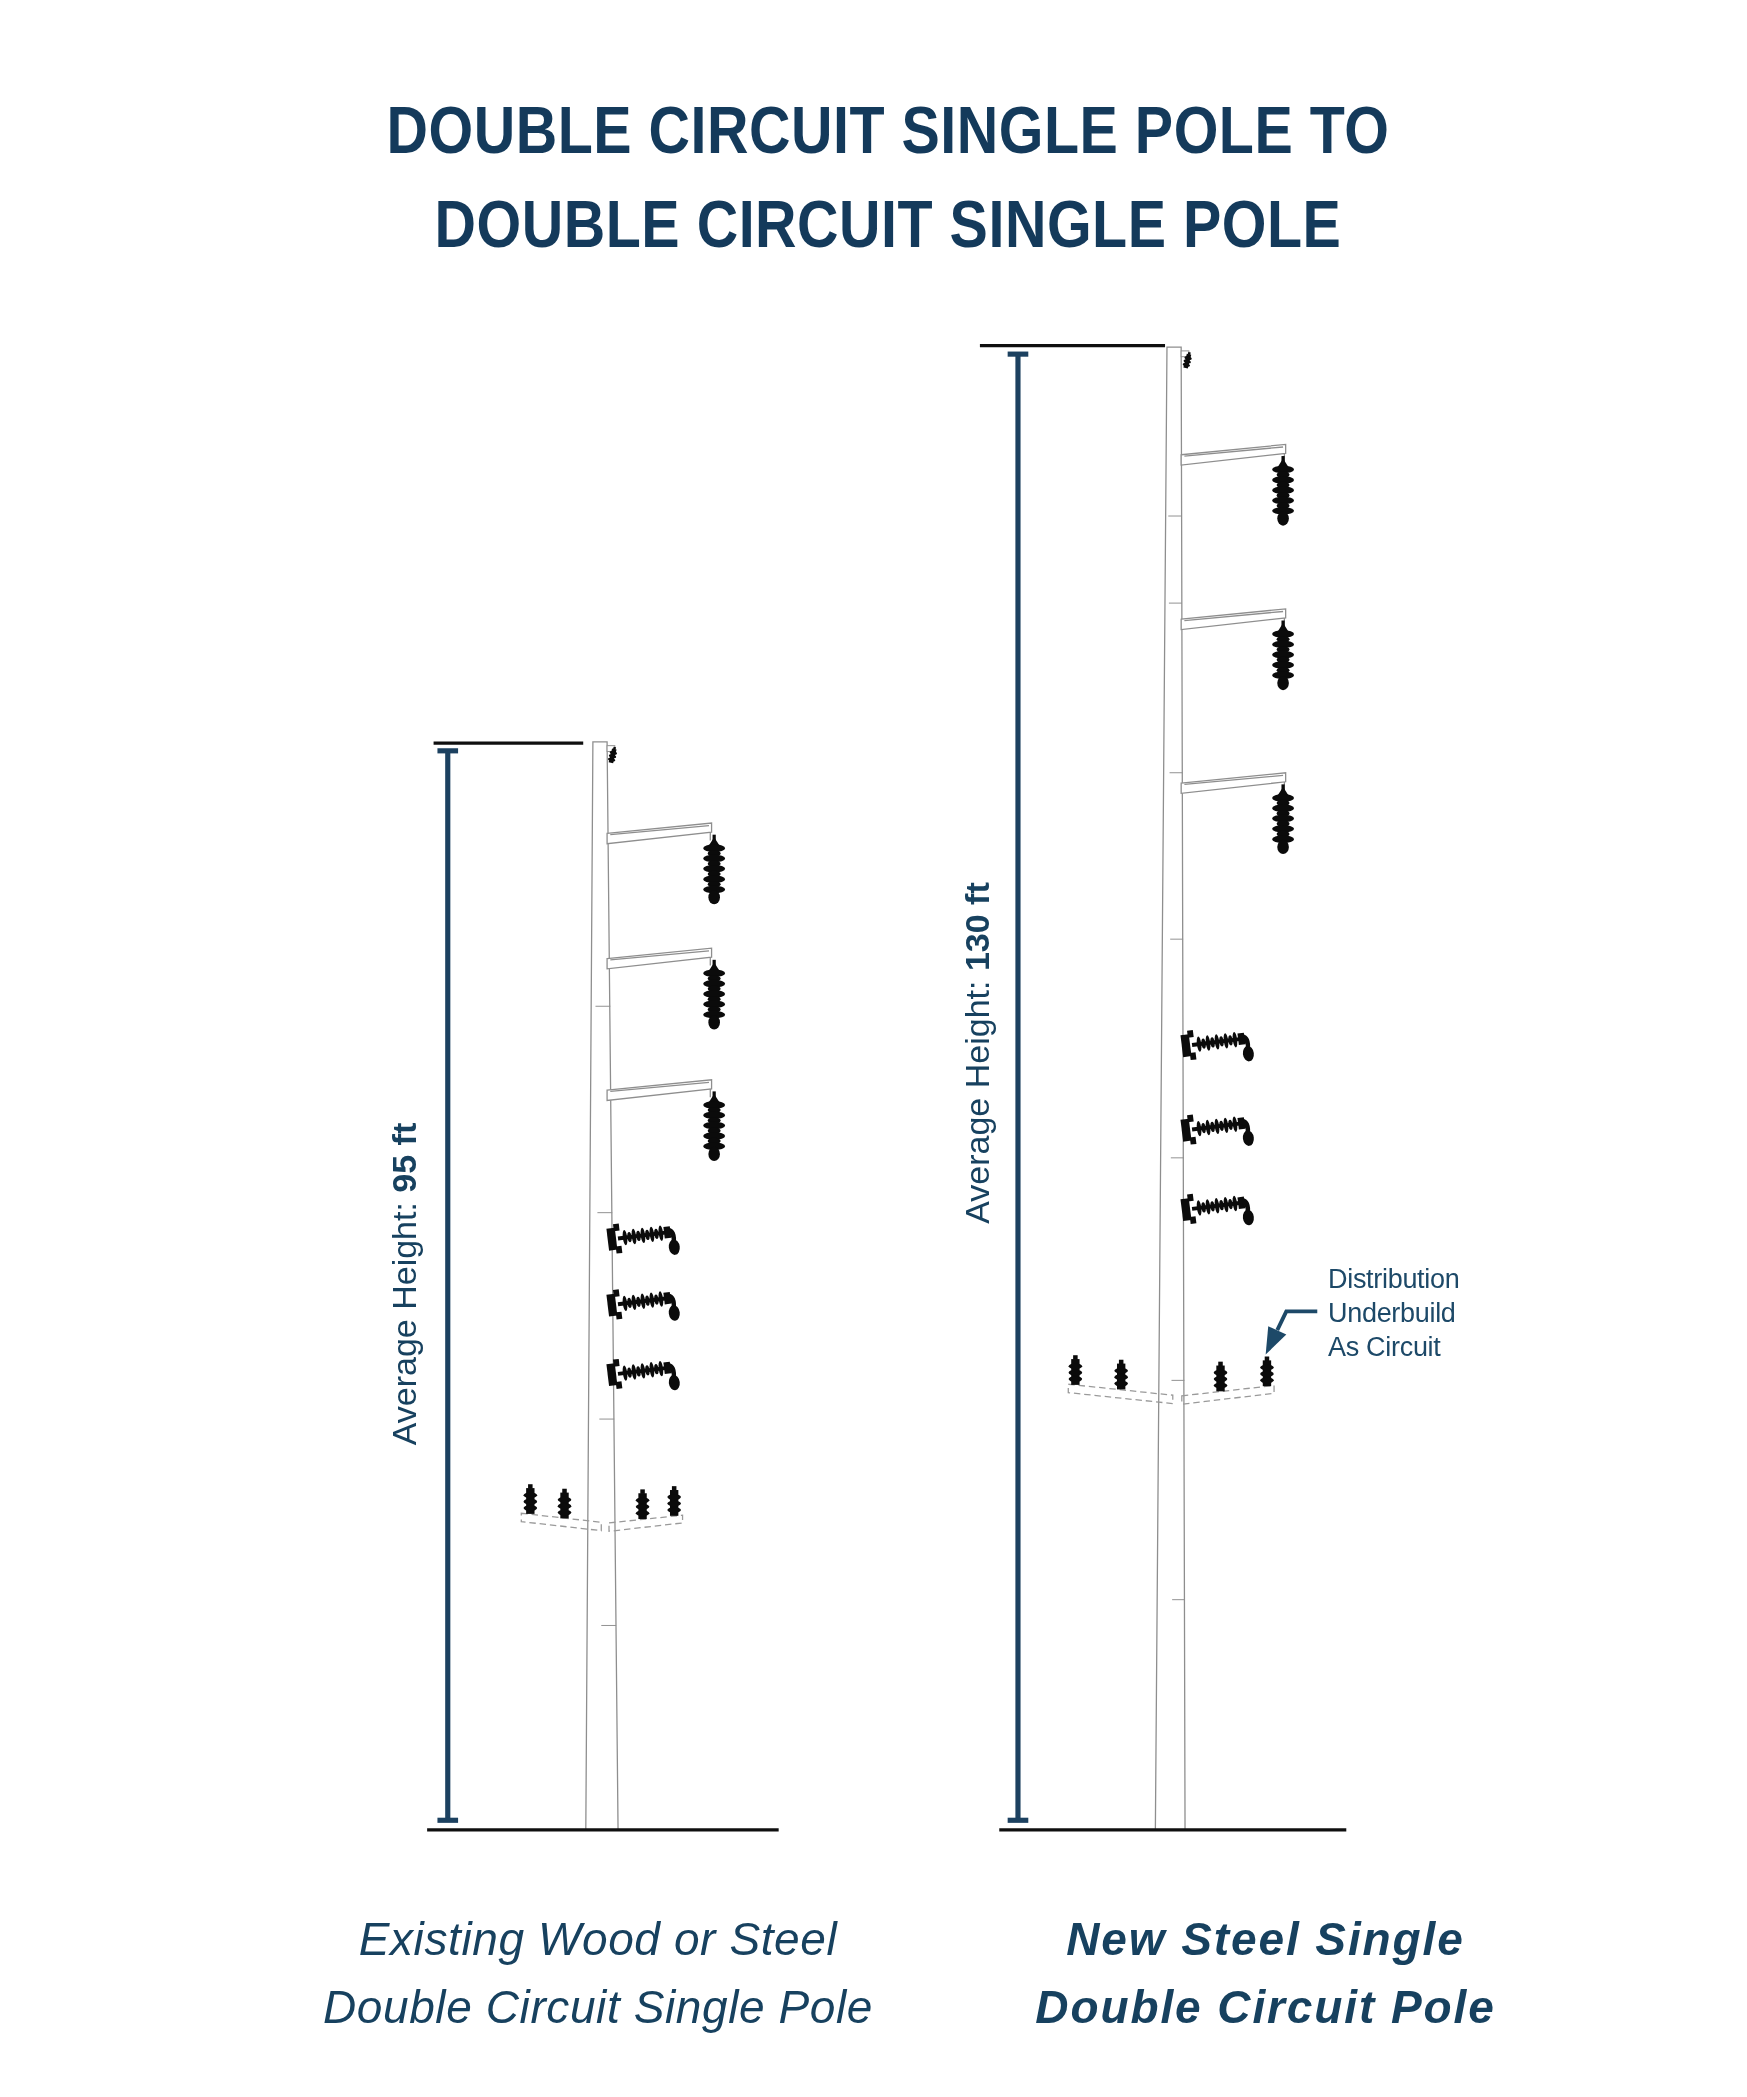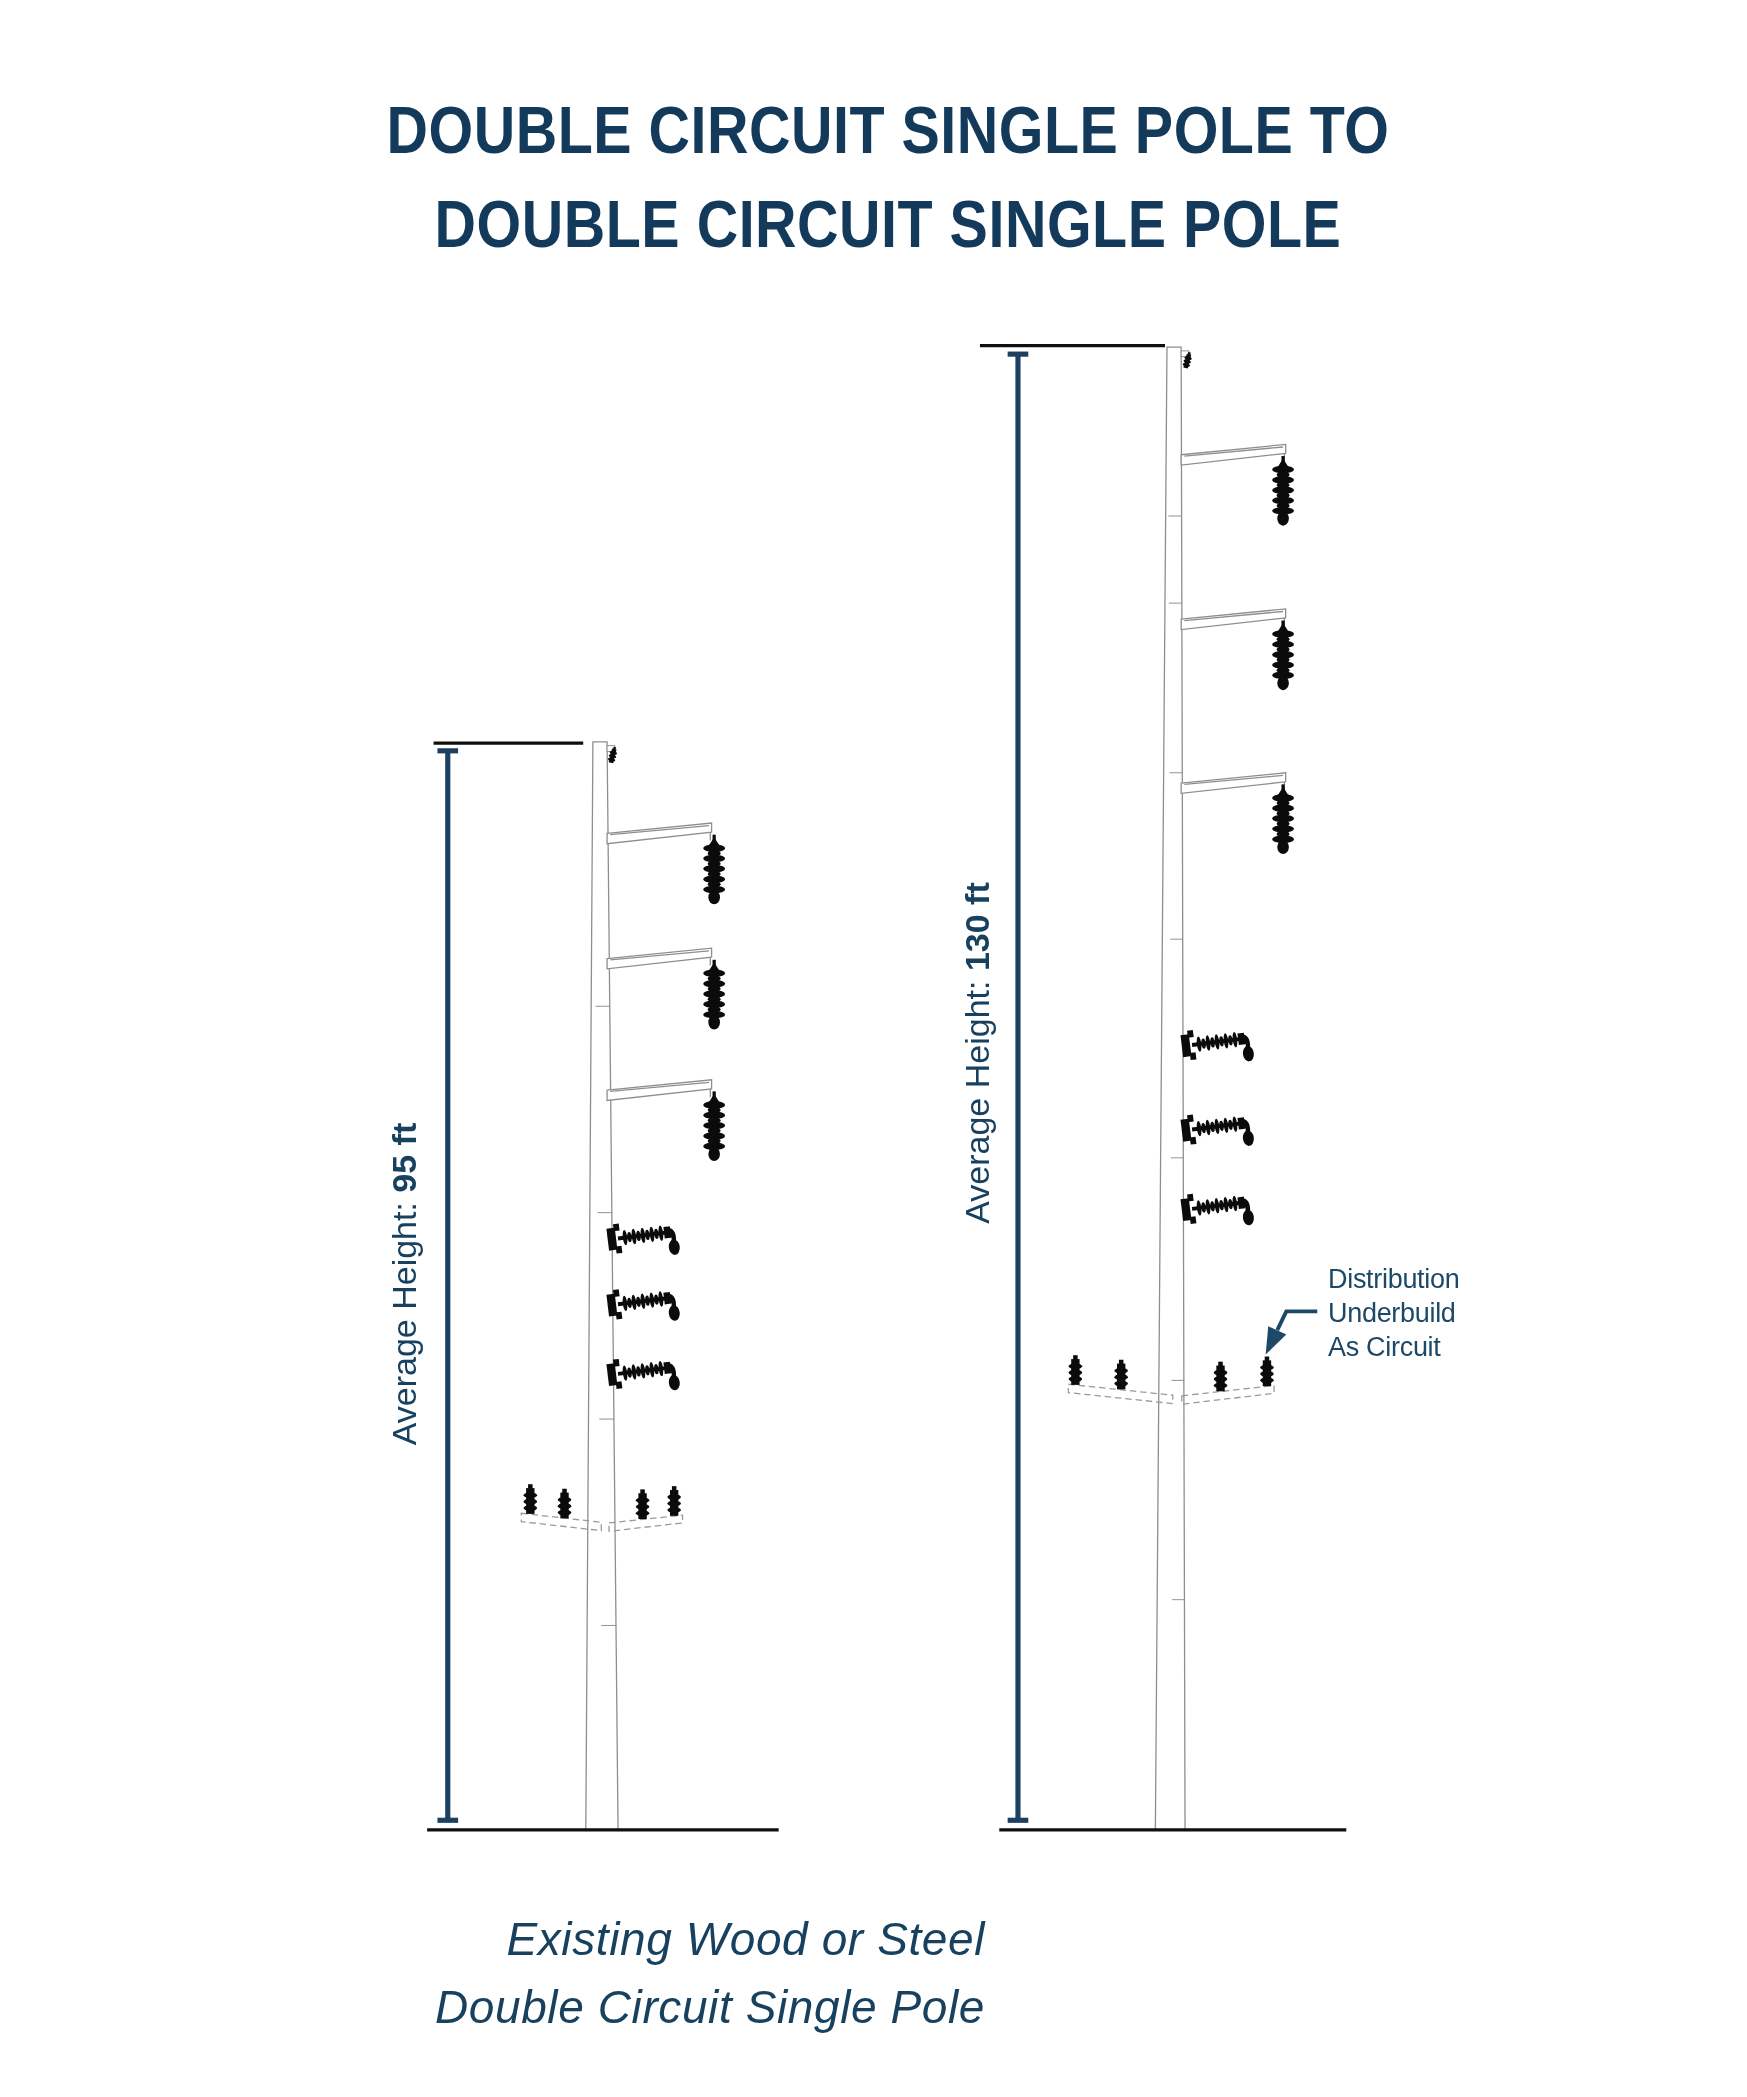--- a/index.html
+++ b/index.html
@@ -9,21 +9,21 @@
          color:#143A5B;font-weight:700;font-size:66px;line-height:94px;
          transform:scaleX(.87);transform-origin:50% 0;letter-spacing:0.6px;}
   .art{position:absolute;left:0;top:0;width:1748px;height:2097px;}
   .vlabel{position:absolute;width:581px;height:52px;display:flex;align-items:center;justify-content:center;
           color:#17415F;font-size:34px;white-space:pre;transform:rotate(-90deg);}
   .vlabel b{font-weight:700;}
   .vlabel.left{left:99px;top:1258px;}
   .vlabel.right{left:672px;top:1027px;}
   .callout{position:absolute;left:1314px;top:1262px;color:#1D4968;font-size:27px;
            line-height:34px;letter-spacing:-0.3px;}
-  .caption{position:absolute;top:1905px;text-align:right;color:#17415F;
+  .caption{position:absolute;top:1905px;text-align:center;color:#17415F;
            font-style:italic;font-size:46px;line-height:68px;letter-spacing:0.6px;}
   .caption.left{left:197px;width:774px;font-weight:400;}
   .caption.right{left:929px;width:645px;font-weight:700;letter-spacing:1.9px;}
 </style>
 </head>
 <body>
 
 <div class="page">
 
   <svg class="art" viewBox="0 0 2709 3251">
@@ -236,15 +236,19 @@
     <div>Distribution</div>
     <div>Underbuild</div>
     <div>As Circuit</div>
   </div>
 
   <div class="caption left">
     <div>Existing Wood or Steel</div>
     <div>Double Circuit Single Pole</div>
   </div>
 
+  <div class="caption right">
+    <div>New Steel Single</div>
+    <div>Double Circuit Pole</div>
+  </div>
 
 </div>
 
 
 </body></html>

